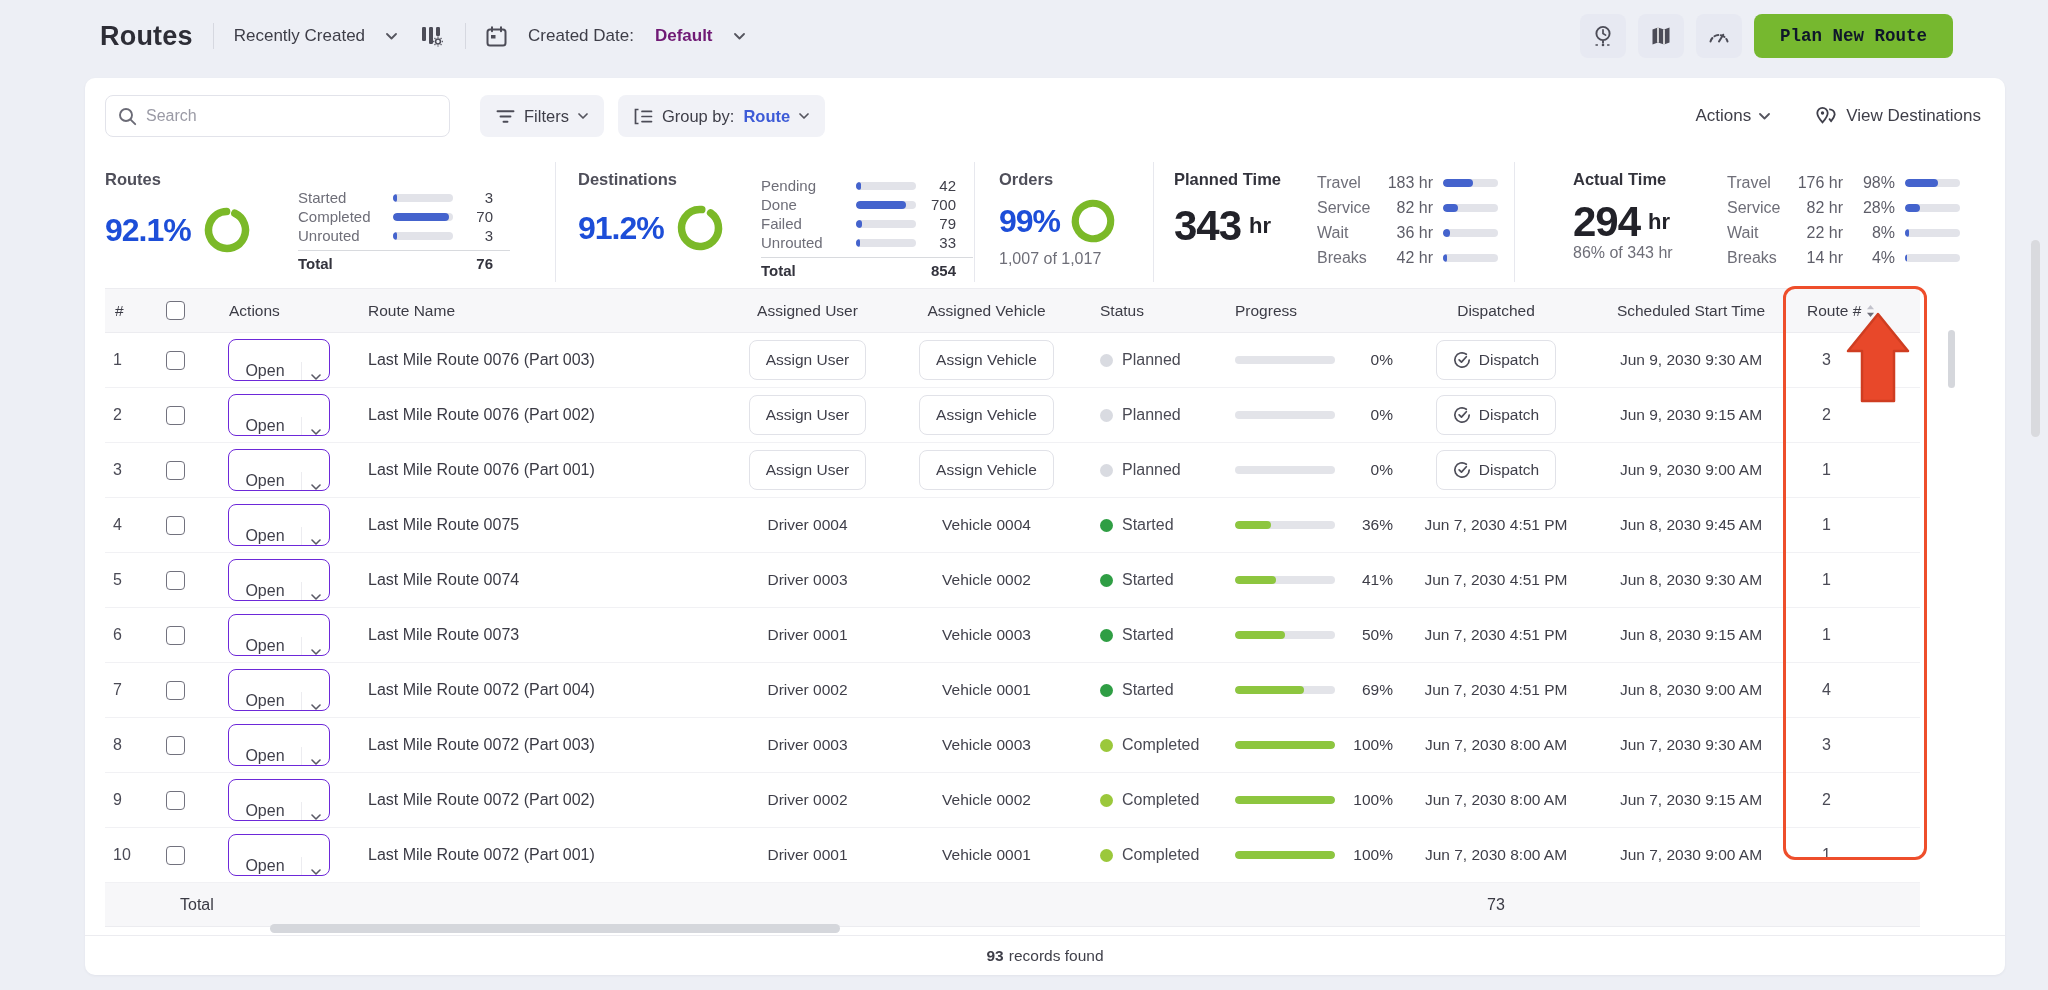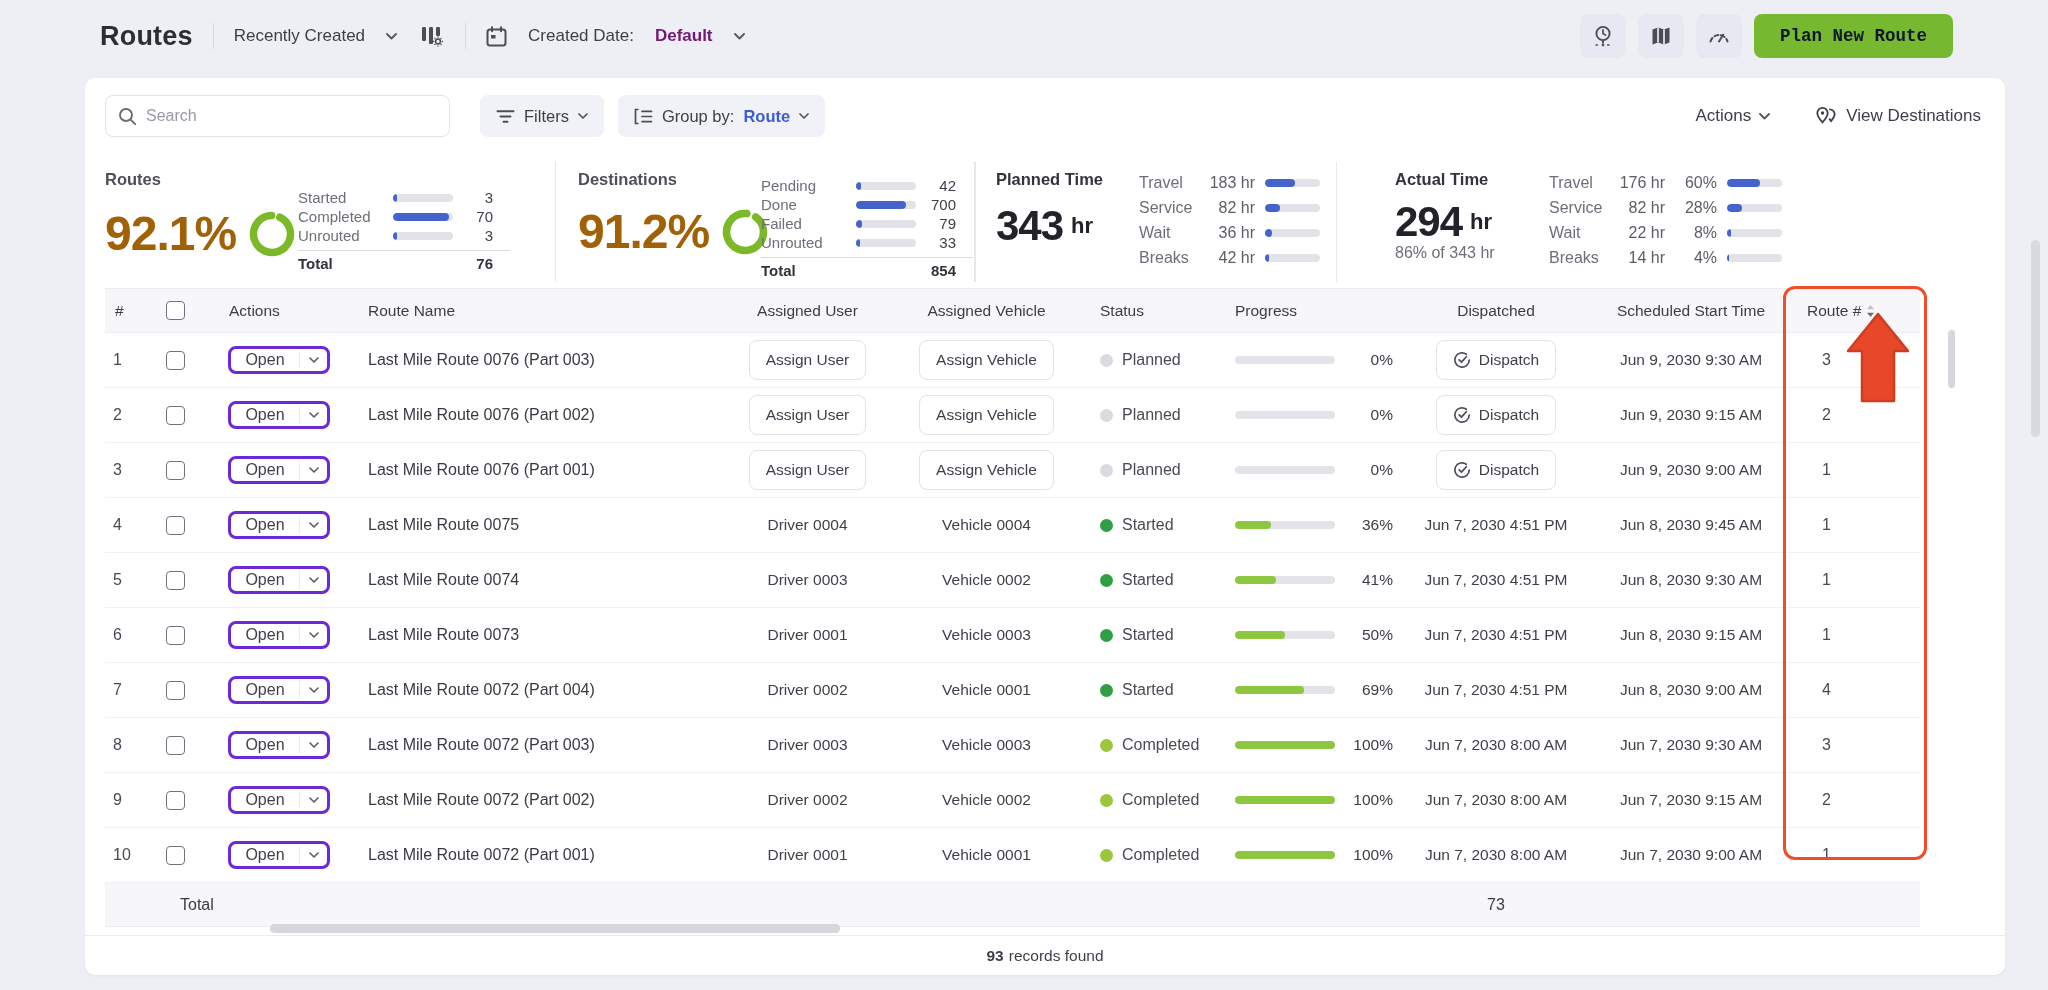--- a/index.html
+++ b/index.html
@@ -31,21 +31,21 @@
   .tspacer { flex:1; }
   .text-btn { display:flex; align-items:center; gap:8px; font-size:17px; color:#3e3e48; cursor:pointer; }
   .gap44 { margin-left:44px; }
   
   .stats { position:absolute; left:20px; top:80px; width:1880px; height:128px; display:flex; }
   .vdiv { width:1px; background:#e7e8ee; margin:4px 0; }
   .stat-sec { position:relative; }
   .sec-routes { width:450px; } .sec-dest { width:418px; } .sec-orders { width:178px; } .sec-planned { width:360px; } .sec-actual { flex:1; }
   .stat-label { position:absolute; top:12px; left:0; font-size:16.5px; font-weight:700; color:#4f4f5a; }
   .stat-main { position:absolute; left:0; display:flex; align-items:center; gap:12px; }
-  .big-pct { font-size:48px; font-weight:700; color:#a16207; letter-spacing:-1px; }
+  .big-pct { font-size:32px; font-weight:700; color:#1d4ed8; letter-spacing:-1px; }
   .big-hr  { font-size:42px; font-weight:700; color:#222229; letter-spacing:-1px; }
   .unit { font-size:22px; font-weight:700; color:#222229; margin-left:4px; }
   .stat-sub { position:absolute; left:0; font-size:16px; color:#6e6e78; }
   .mini-table { position:absolute; font-size:15px; color:#6e6e78; }
   .mt-row { display:grid; grid-template-columns:95px 60px 40px; align-items:center; height:19px; }
   .mt-row .val { text-align:right; color:#3f3f49; }
   .mt-total { display:grid; grid-template-columns:155px 40px; border-top:1px solid #d8dade; margin-top:5px; padding-top:4px; font-weight:700; color:#33333d; }
   .mt-total .val { text-align:right; }
   .bar { height:8px; border-radius:4px; background:#e2e3e9; position:relative; overflow:hidden; }
   .bar i { position:absolute; left:0; top:0; bottom:0; border-radius:4px; background:#4463cd; display:block; }
@@ -59,21 +59,21 @@
   .thead, .trow, .tfoot { display:grid; grid-template-columns:40px 60px 145px 368px 179px 179px 144px 180px 192px 198px 130px; align-items:center; }
   .thead { height:45px; background:#f7f7f9; border-top:1px solid #ececf0; border-bottom:1px solid #ececf0; font-size:15.5px; color:#3c3c46; }
   .trow { height:55px; border-bottom:1px solid #f1f1f4; font-size:16px; }
   .c { display:flex; align-items:center; }
   .ctr { justify-content:center; text-align:center; }
   .idx { padding-left:8px; color:#4a4a55; }
   .cb { justify-content:center; }
   .checkbox { width:19px; height:19px; border:1.6px solid #72727e; border-radius:4px; background:#fff; display:inline-block; cursor:pointer; }
   .hd-act { padding-left:24px; } .hd-name { padding-left:18px; } .hd-status { padding-left:24px; } .hd-prog { padding-left:15px; }
   .hd-rnum { padding-left:17px; gap:5px; }
-  .open-btn { margin-left:23px; height:28px; width:102px; border:3px solid #6d28d9; border-radius:8px; display:flex; align-items:center; background:#fff; cursor:pointer; }
+  .open-btn { margin-left:23px; height:42px; width:102px; border:1px solid #6d28d9; border-radius:8px; display:flex; align-items:flex-end; background:#fff; cursor:pointer; }
   .open-lbl { flex:1; display:flex; align-items:center; justify-content:center; font-size:16px; color:#3f3f4a; border-right:1px solid #ececf0; }
   .open-caret { width:27px; display:flex; align-items:center; justify-content:center; }
   .rname { padding-left:18px; color:#3a3a44; }
   .ghost-btn { height:40px; border:1px solid #e1e2e8; border-radius:8px; background:#fff; font-size:15.5px; color:#3f3f4a; padding:0 16px; display:flex; align-items:center; gap:8px; cursor:pointer; font-family:inherit; }
   .cell-text { color:#3f3f49; font-size:15.5px; }
   .status { padding-left:24px; gap:9px; color:#4a4a54; }
   .dot { width:13px; height:13px; border-radius:50%; display:inline-block; }
   .dot.planned { background:#d9dbe1; } .dot.started { background:#2f9e44; } .dot.completed { background:#9bc83b; }
   .prog { padding-left:15px; }
   .ptrack { width:100px; height:8px; border-radius:4px; background:#e3e4e9; position:relative; overflow:hidden; display:inline-block; }
@@ -281,20 +281,30 @@
     </div>
     <div class="mt-total">
       <span>Total</span>
       <span class="val">854</span>
     </div>
         </div>
     </div>
 
     <div class="vdiv"></div>
 
+    <div class="stat-sec sec-orders">
+      <div class="stat-label" style="left:24px;">Orders</div>
+      <div class="stat-main" style="top:40px; left:24px; gap:10px;">
+        <span class="big-pct">99%</span>
+        <svg class="donut" width="46" height="46" viewBox="0 0 48 48">
+            <circle cx="24" cy="24" r="18.5" fill="none" stroke="#7bb928" stroke-width="7.5" stroke-linecap="round" transform="rotate(-80 24 24)" stroke-dasharray="115.07653890099412 116.23892818282235"></circle>
+          </svg>
+      </div>
+      <div class="stat-sub" style="top:92px; left:24px;">1,007 of 1,017</div>
+    </div>
 
     <div class="vdiv"></div>
 
     <div class="stat-sec sec-planned">
       <div class="stat-label" style="left:20px; color:#33333c;">Planned Time</div>
       <div class="stat-main" style="top:44px; left:20px;">
         <span class="big-hr">343</span>
         <span class="unit" style="margin-left:-4px;">hr</span>
       </div>
       <div class="time-rows" id="tr-planned" style="left:163px; top:12px;">
@@ -339,21 +349,21 @@
       <div class="stat-label" style="left:58px; color:#33333c;">Actual Time</div>
       <div class="stat-main" style="top:40px; left:58px;">
         <span class="big-hr">294</span>
         <span class="unit" style="margin-left:-4px;">hr</span>
       </div>
       <div class="stat-sub" style="top:86px; left:58px;">86% of 343 hr</div>
       <div class="time-rows" id="tr-actual" style="left:212px; top:12px;">
     <div class="tr-row">
       <span class="tl">Travel</span>
       <span class="tv">176 hr</span>
-      <span class="tp">60%</span>
+      <span class="tp">98%</span>
       <span class="bar">
               <i style="width:60%"></i>
             </span>
     </div>
     <div class="tr-row">
       <span class="tl">Service</span>
       <span class="tv">82 hr</span>
       <span class="tp">28%</span>
       <span class="bar">
               <i style="width:28%"></i>

